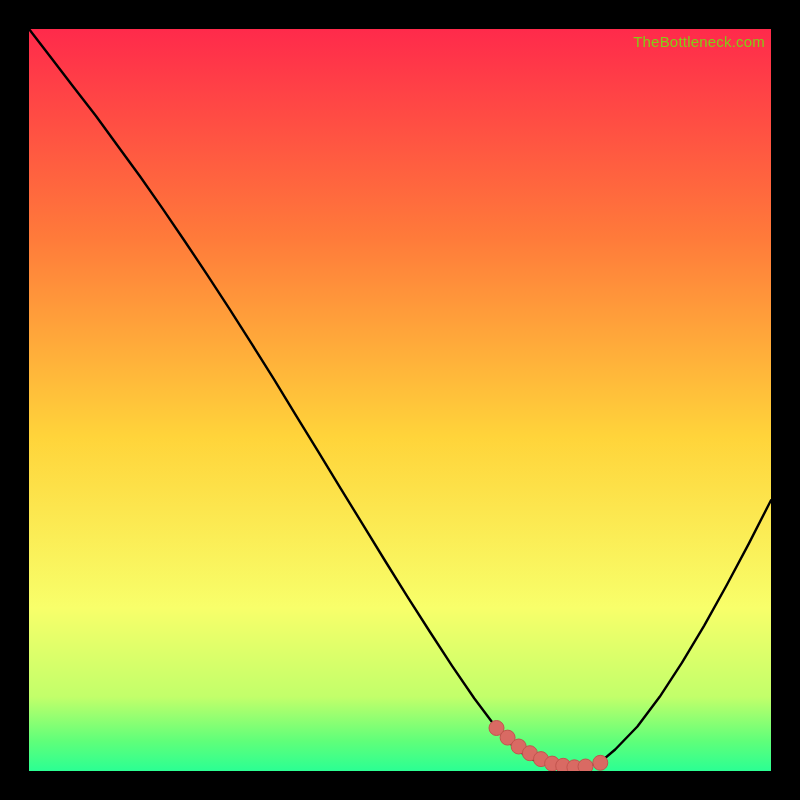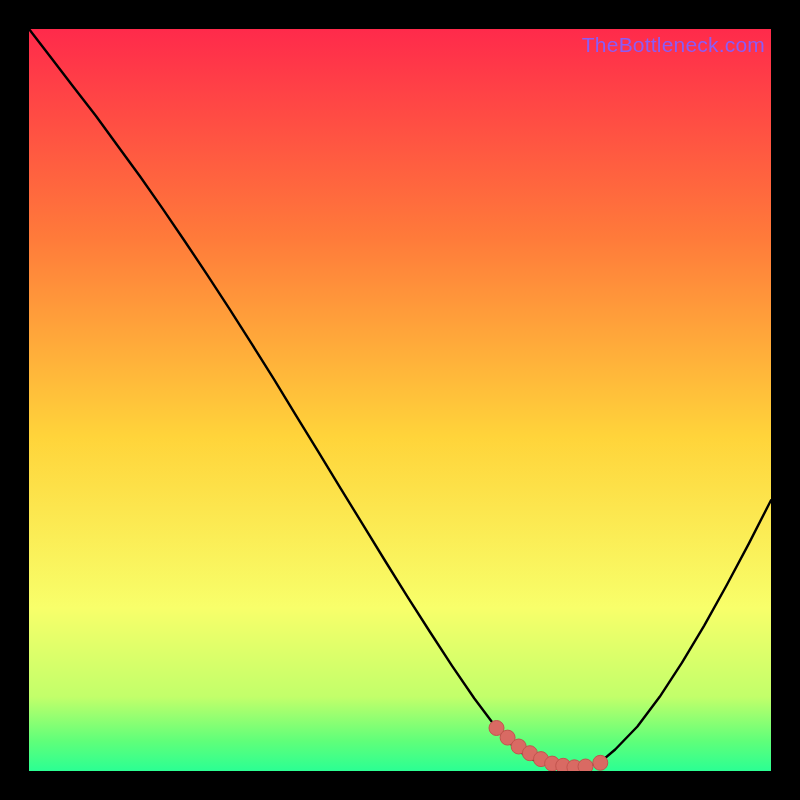--- a/index.html
+++ b/index.html
@@ -23,22 +23,22 @@
     position: absolute;
     left: 0;
     top: 0;
     width: 742px;
     height: 742px;
   }
   .watermark {
     position: absolute;
     top: 4px;
     right: 6px;
-    color: #8b5cf6;
-    font-size: 21px;
+    color: #84cc16;
+    font-size: 15px;
     font-weight: 500;
     letter-spacing: 0.2px;
     user-select: none;
   }
   svg { display: block; }
 </style>
 </head>
 <body>
 
 <div class="frame">

